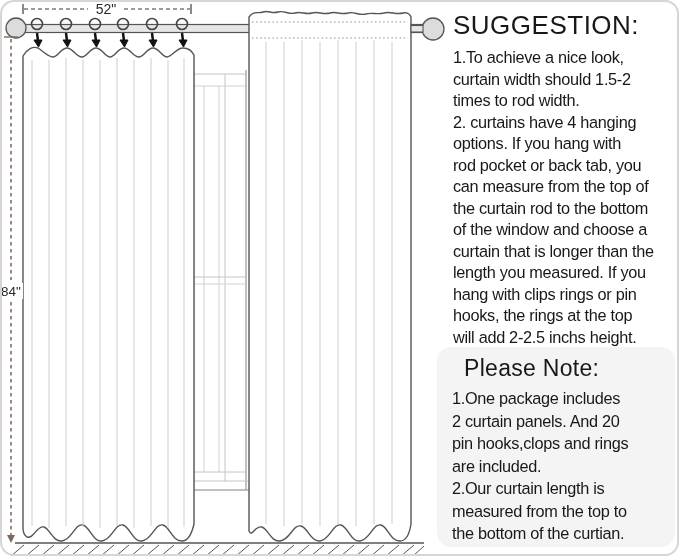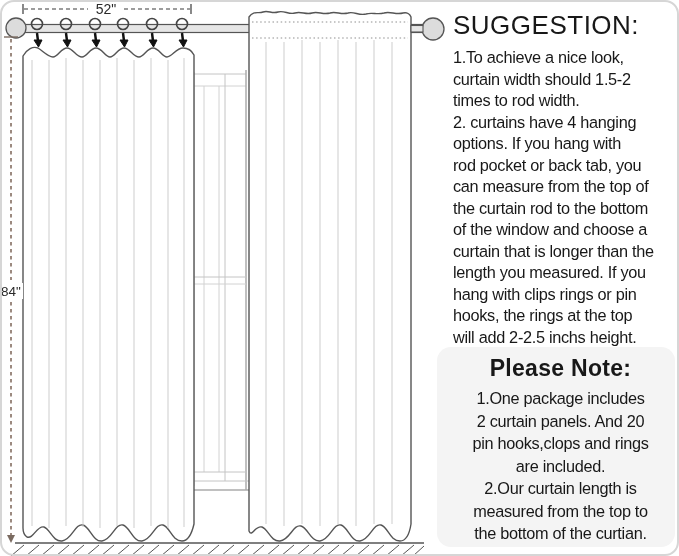--- a/index.html
+++ b/index.html
@@ -16,26 +16,25 @@
   .body-text{
     font-size:16.3px;line-height:21.5px;letter-spacing:-0.3px;color:#181818;
     white-space:pre-line;
   }
   .note-box{
     position:absolute;left:437px;top:347px;width:238px;height:200px;
     background:#f4f4f4;border-radius:14px;box-sizing:border-box;
     padding:8px 6px 6px 15px;
   }
   .note-title{
-    margin:0 0 5px 0;font-size:23px;font-weight:700;letter-spacing:0.3px;color:#181818;text-align:center;
+    margin:0 0 5px 12px;font-size:23px;font-weight:400;letter-spacing:0.3px;color:#181818;
   }
   .note-body{
     font-size:16.3px;line-height:22.5px;letter-spacing:-0.3px;color:#181818;
     white-space:pre-line;
-    text-align:center;
   }
   .dim-label{font-family:"Liberation Sans",sans-serif;fill:#2a2a2a;}
 </style>
 </head>
 <body>
 
 <div class="canvas">
 
   <svg class="diagram-svg" width="679" height="556" viewBox="0 0 679 556">
 

